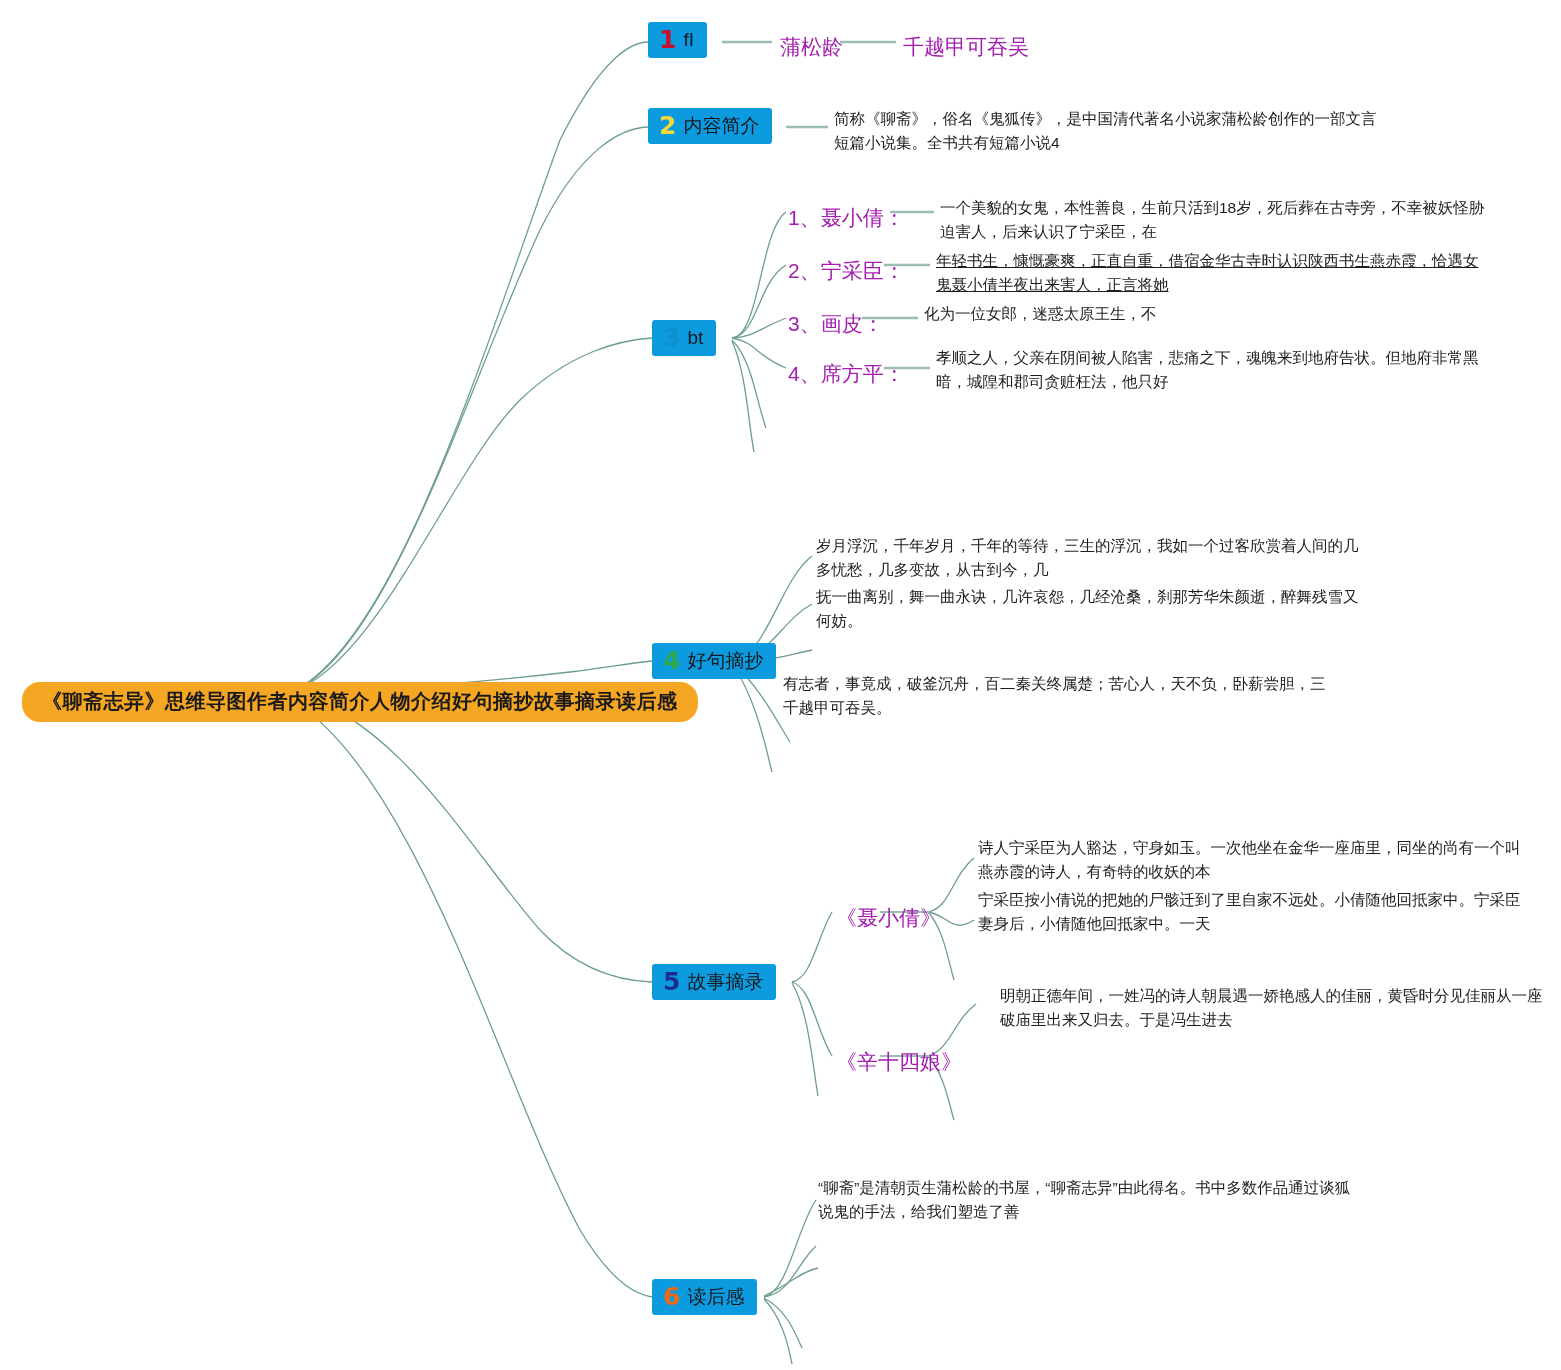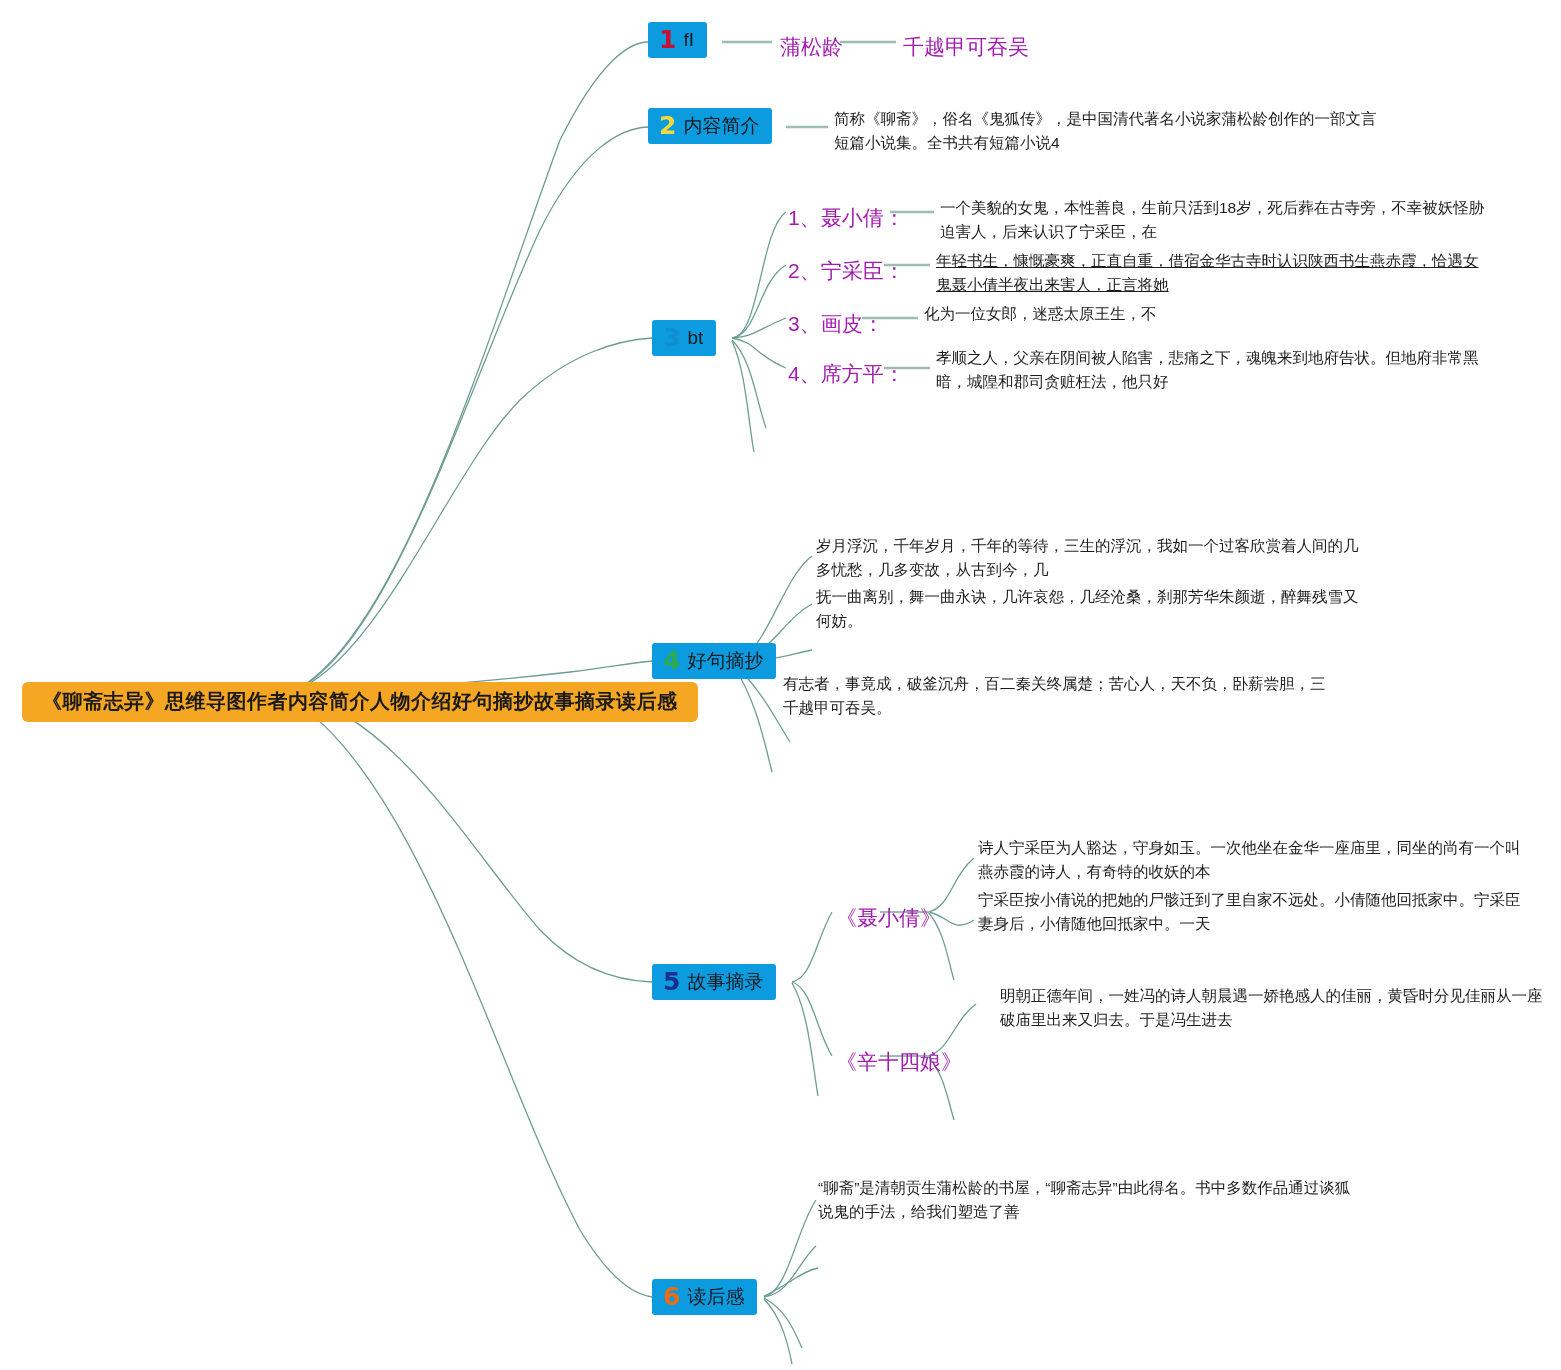--- a/index.html
+++ b/index.html
@@ -28,21 +28,21 @@
     height: 1370px;
     pointer-events: none;
   }
   .node {
     position: absolute;
     box-sizing: border-box;
   }
   
   .root-node {
     background: #F5A623;
-    border-radius: 6px;
+    border-radius: 18px;
     padding: 8px 20px 10px 20px;
     font-size: 20px;
     font-weight: bold;
     color: #1a1a1a;
     white-space: nowrap;
     letter-spacing: 0.5px;
     line-height: 1.1;
   }
   
   .lvl1 {

